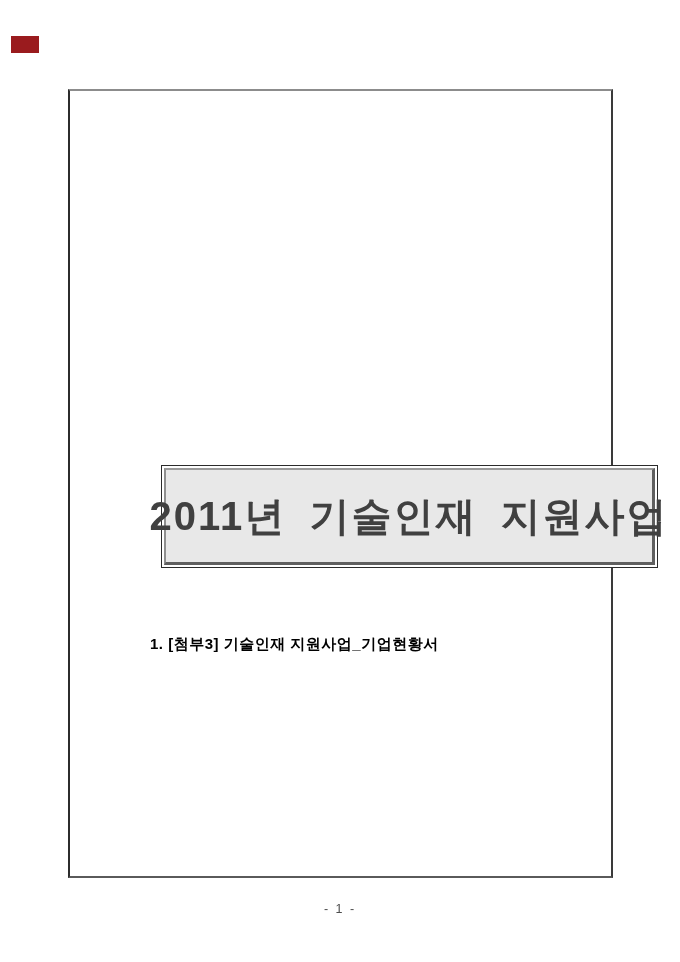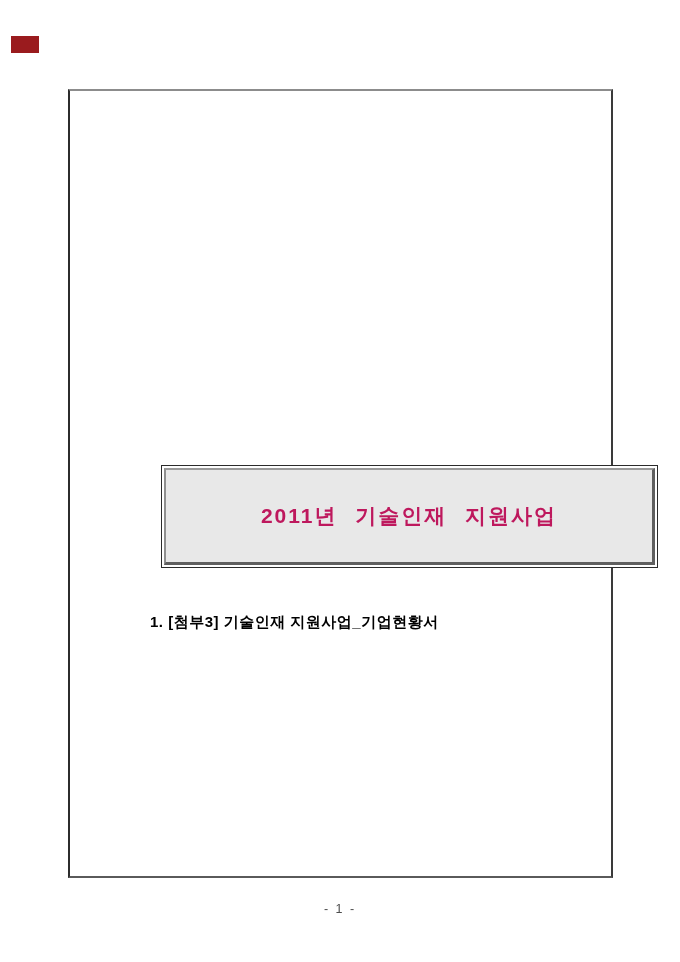--- a/index.html
+++ b/index.html
@@ -60,33 +60,33 @@
     background: #e8e8e8;
     border-top: 2px solid #9a9a9a;
     border-left: 2px solid #8f8f8f;
     border-right: 3px solid #5f5f5f;
     border-bottom: 3px solid #5f5f5f;
     display: flex;
     align-items: center;
     justify-content: center;
   }
   .page-title {
-    font-size: 21px;
+    font-size: 40px;
     font-weight: bold;
-    color: #be185d;
+    color: #404040;
     letter-spacing: 2px;
     word-spacing: 10px;
     white-space: nowrap;
   }
 
   
   .attachment-list {
     position: absolute;
     left: 80px;
-    top: 517px;
+    top: 539px;
   }
   .attachment-item {
     font-size: 15px;
     font-weight: bold;
     color: #000000;
     line-height: 28px;
     letter-spacing: 0.5px;
     white-space: nowrap;
   }
 

